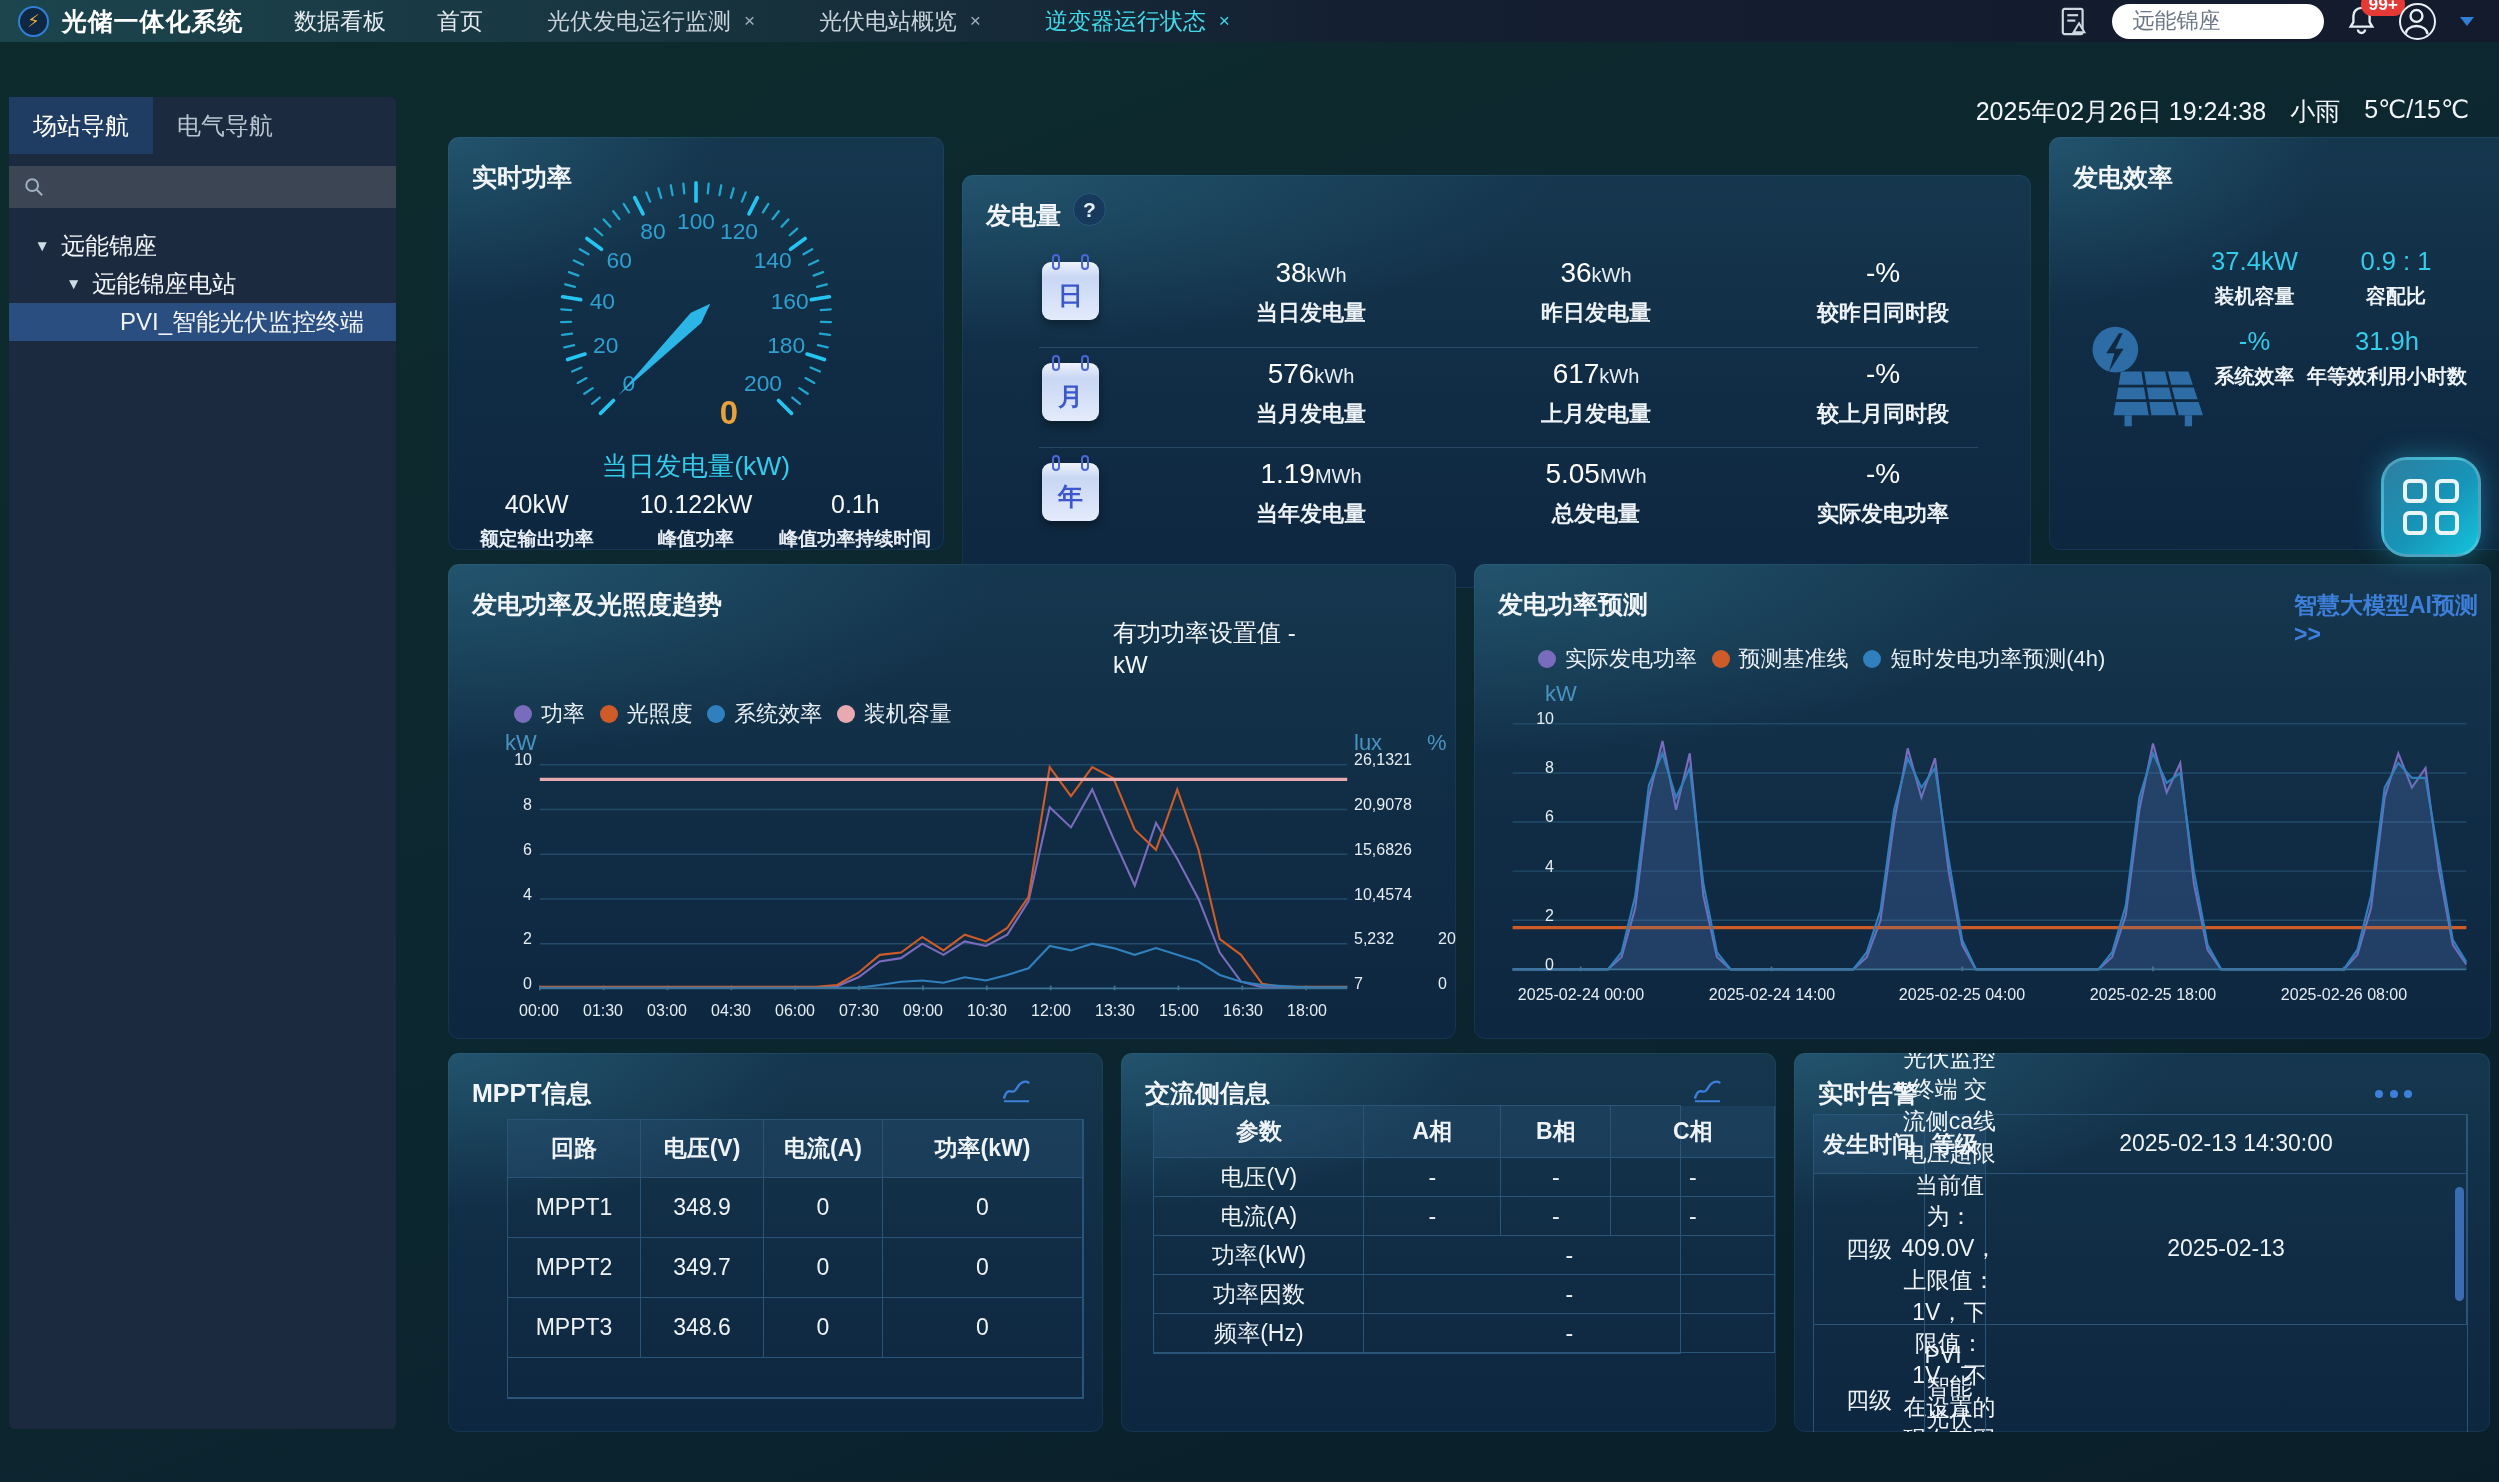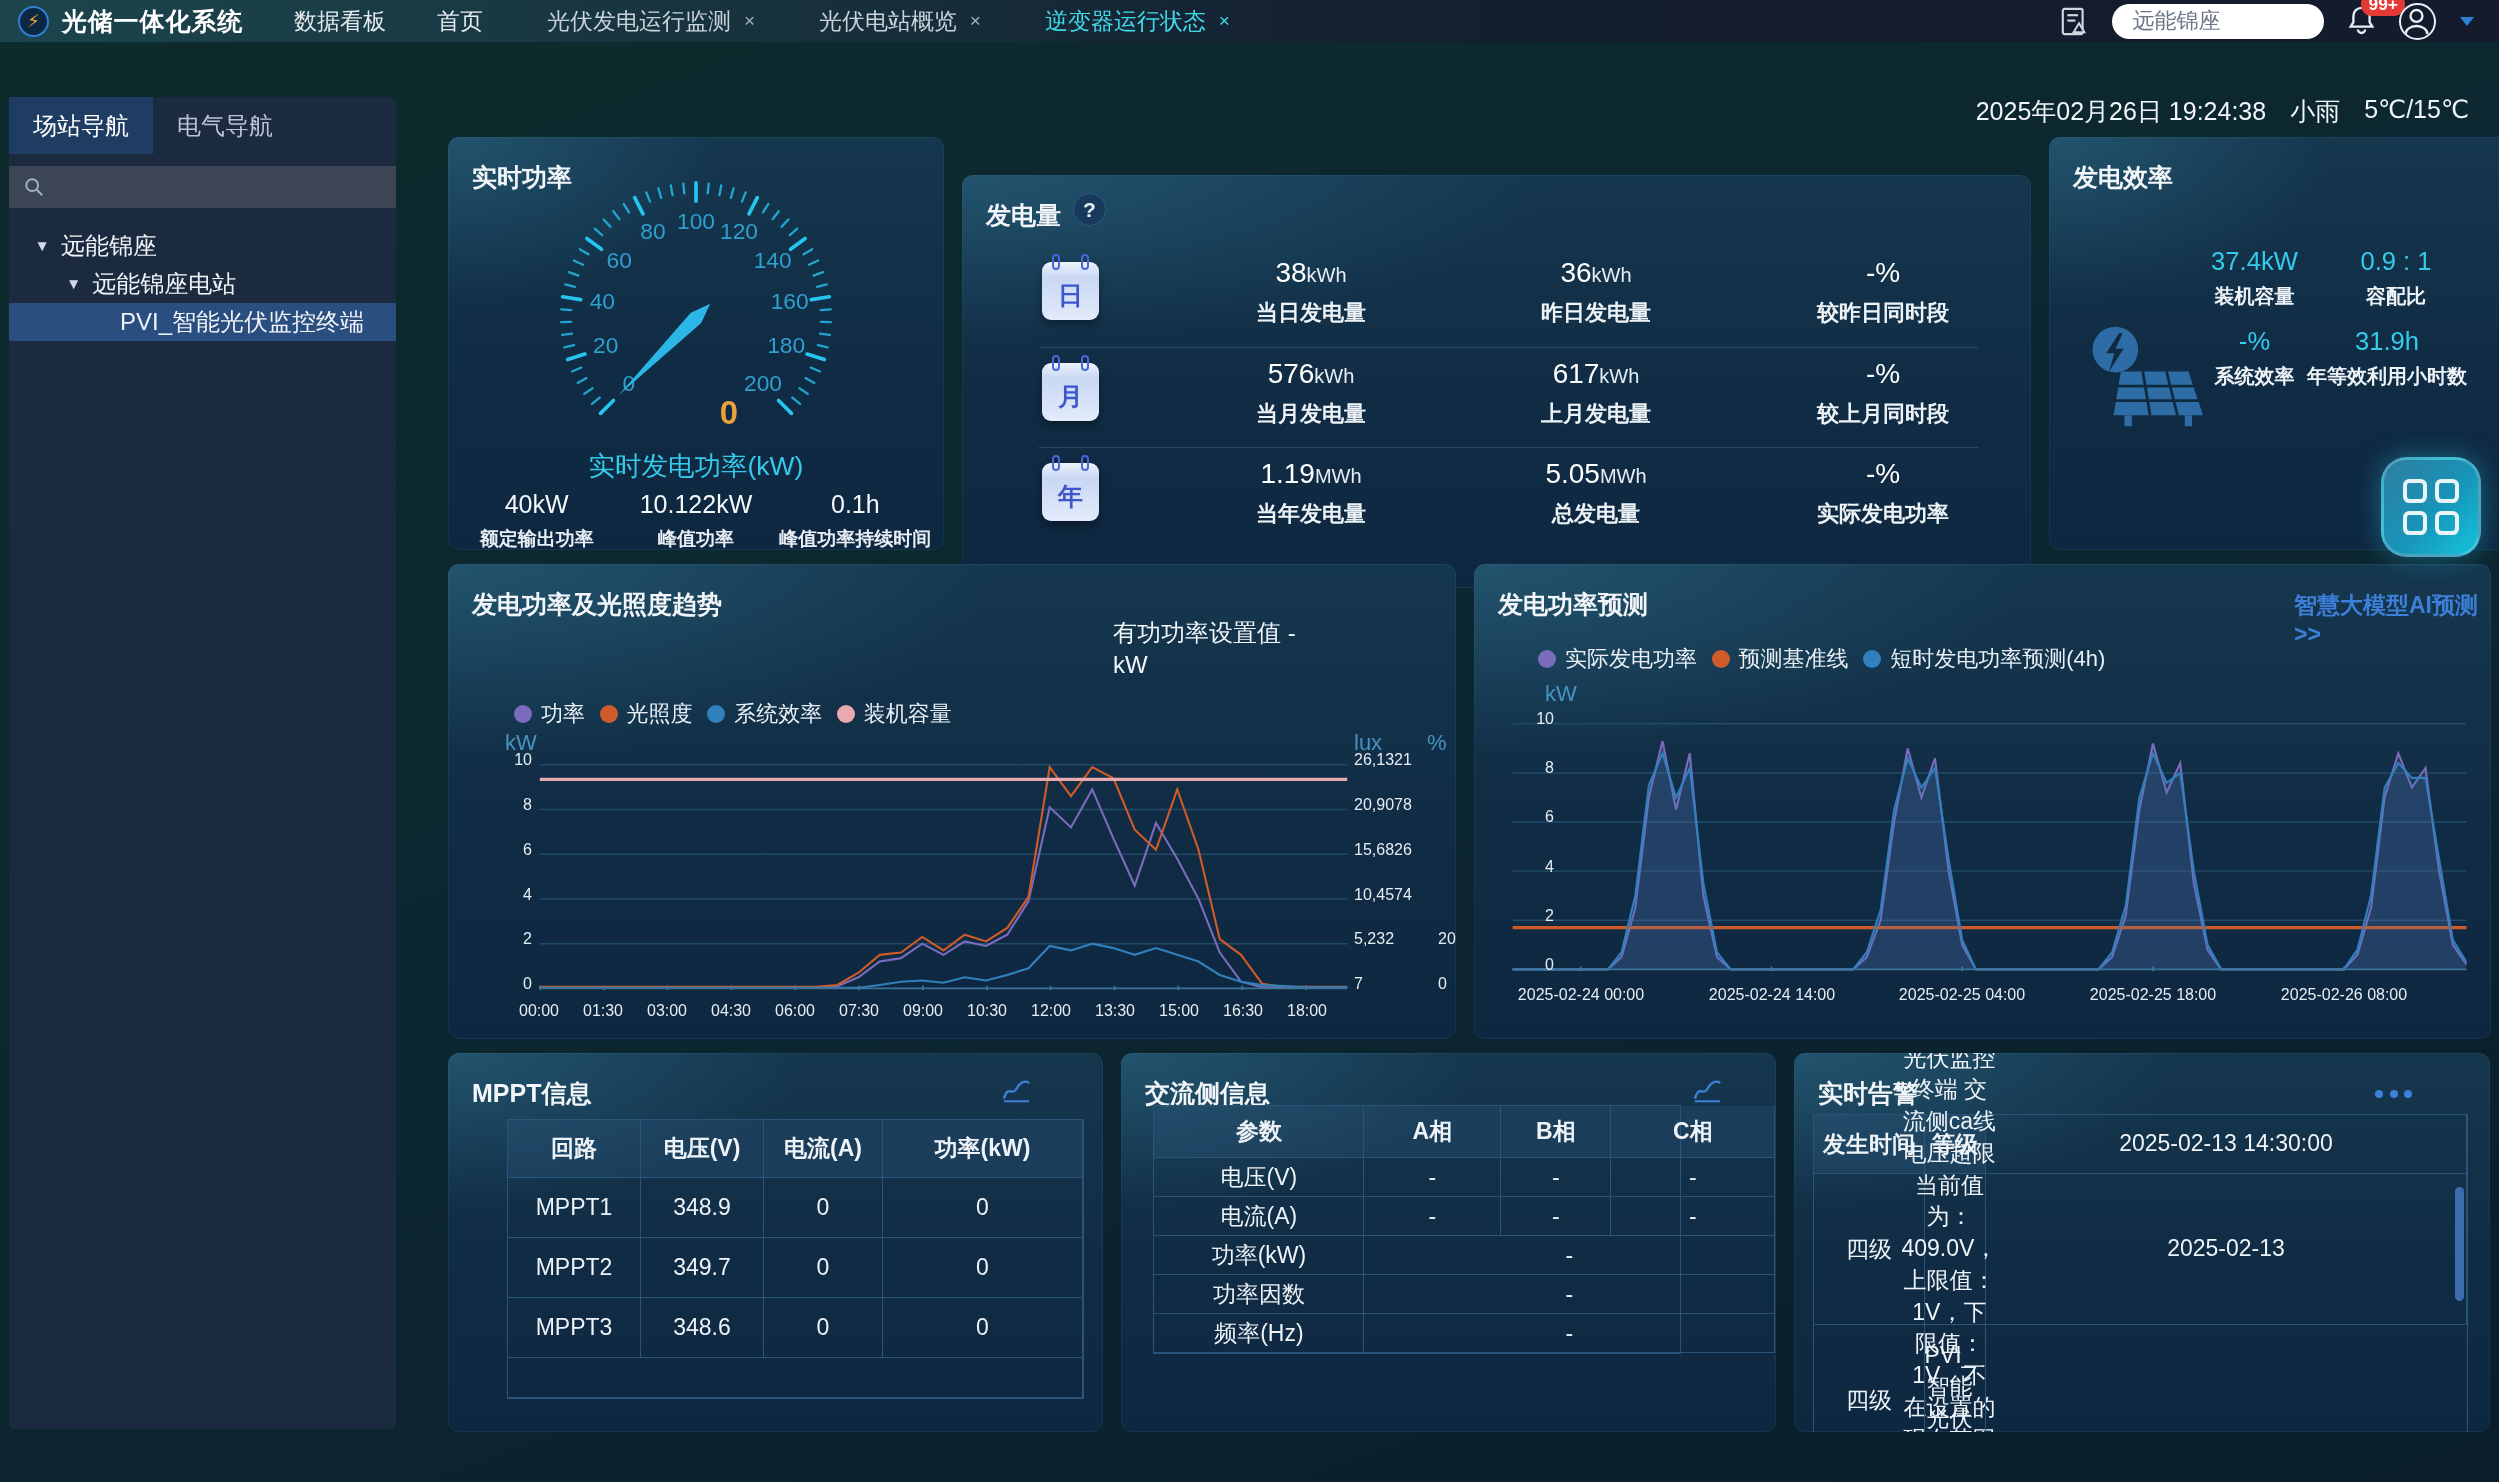--- a/index.html
+++ b/index.html
@@ -241,21 +241,21 @@
         <text x="162.8" y="79.3" fill="#2f9fd0" font-size="25" text-anchor="middle" dominant-baseline="middle">80</text>
         <text x="210.0" y="68.0" fill="#2f9fd0" font-size="25" text-anchor="middle" dominant-baseline="middle">100</text>
         <text x="257.2" y="79.3" fill="#2f9fd0" font-size="25" text-anchor="middle" dominant-baseline="middle">120</text>
         <text x="294.1" y="110.9" fill="#2f9fd0" font-size="25" text-anchor="middle" dominant-baseline="middle">140</text>
         <text x="312.7" y="155.7" fill="#2f9fd0" font-size="25" text-anchor="middle" dominant-baseline="middle">160</text>
         <text x="308.9" y="204.1" fill="#2f9fd0" font-size="25" text-anchor="middle" dominant-baseline="middle">180</text>
         <text x="283.5" y="245.5" fill="#2f9fd0" font-size="25" text-anchor="middle" dominant-baseline="middle">200</text>
         <polygon points="125.1,256.9 204.3,166.3 225.6,156.4 215.7,177.7" fill="#2cb6e8"></polygon>
         <text x="246" y="288" fill="#e8a23c" font-size="36" font-weight="bold" text-anchor="middle">0</text>
       </svg>
-    <div class="gauge-label">实时发电功率(kW)</div>
+    <div class="gauge-label">当日发电量(kW)</div>
     <div class="rt-stats">
       <div>
           <div class="v">40kW</div>
            <div class="l">额定输出功率</div>
         </div>
       <div>
           <div class="v">10.122kW</div>
            <div class="l">峰值功率</div>
         </div>
       <div>

